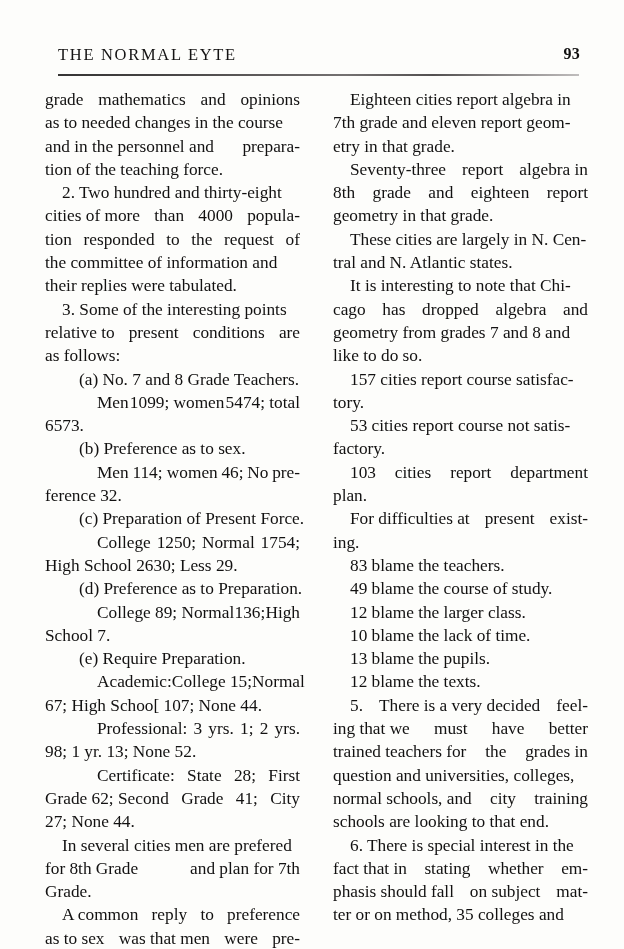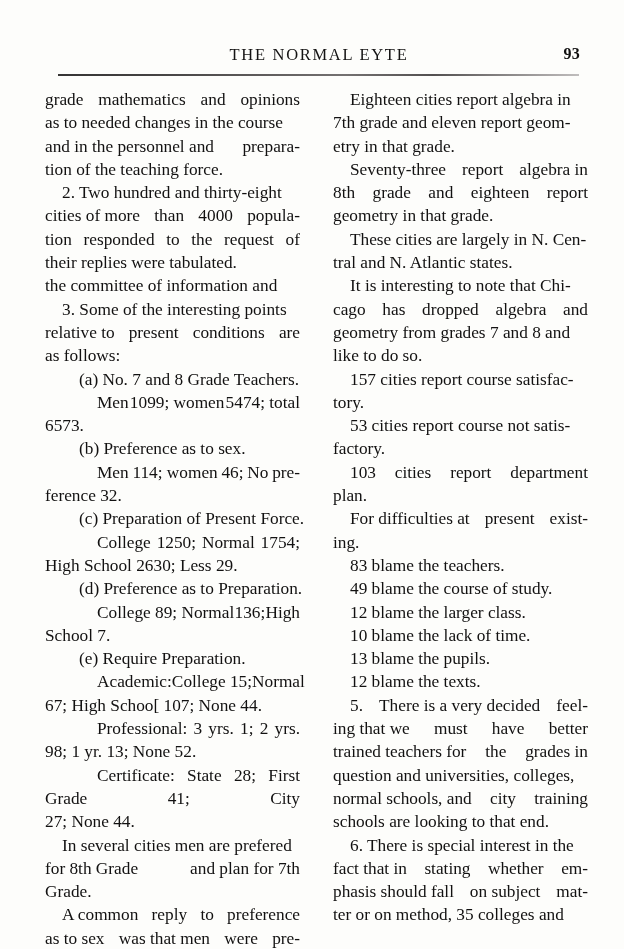--- a/index.html
+++ b/index.html
@@ -27,21 +27,21 @@
     left: 58px;
     top: 45px;
     width: 522px;
     height: 24px;
   }
   .rh-title {
     position: absolute;
     left: 0;
     top: 0;
     width: 522px;
-    text-align: center;
+    text-align: left;
     font-size: 16.5px;
     letter-spacing: 1.7px;
     white-space: nowrap;
     color: #141313;
   }
   .rh-folio {
     position: absolute;
     right: 0;
     top: 0;
     font-size: 16px;
@@ -132,22 +132,22 @@
           <span>popula-</span>
         </div>
         <div class="ln j">
           <span>tion</span>
           <span>responded</span>
           <span>to</span>
           <span>the</span>
           <span>request</span>
           <span>of</span>
         </div>
+        <div class="ln">the committee of information and</div>
         <div class="ln">their replies were tabulated.</div>
-        <div class="ln">the committee of information and</div>
         <div class="ln ind-para">3.  Some of the interesting points</div>
         <div class="ln j">
           <span>relative to</span>
           <span>present</span>
           <span>conditions</span>
           <span>are</span>
         </div>
         <div class="ln">as follows:</div>
         <div class="ln ind-sub">(a)  No. 7 and 8 Grade Teachers.</div>
         <div class="ln ind-deep j">
@@ -196,20 +196,21 @@
           <span>yrs.</span>
         </div>
         <div class="ln">98; 1 yr. 13; None 52.</div>
         <div class="ln ind-deep j">
           <span>Certificate:</span>
           <span>State</span>
           <span>28;</span>
           <span>First</span>
         </div>
         <div class="ln j">
+          <span>Grade 62; Second</span>
           <span>Grade</span>
           <span>41;</span>
           <span>City</span>
         </div>
         <div class="ln">27; None 44.</div>
         <div class="ln ind-para">In several cities men are prefered</div>
         <div class="ln j">
           <span>for 8th Grade</span>
           <span>and plan for 7th</span>
         </div>

